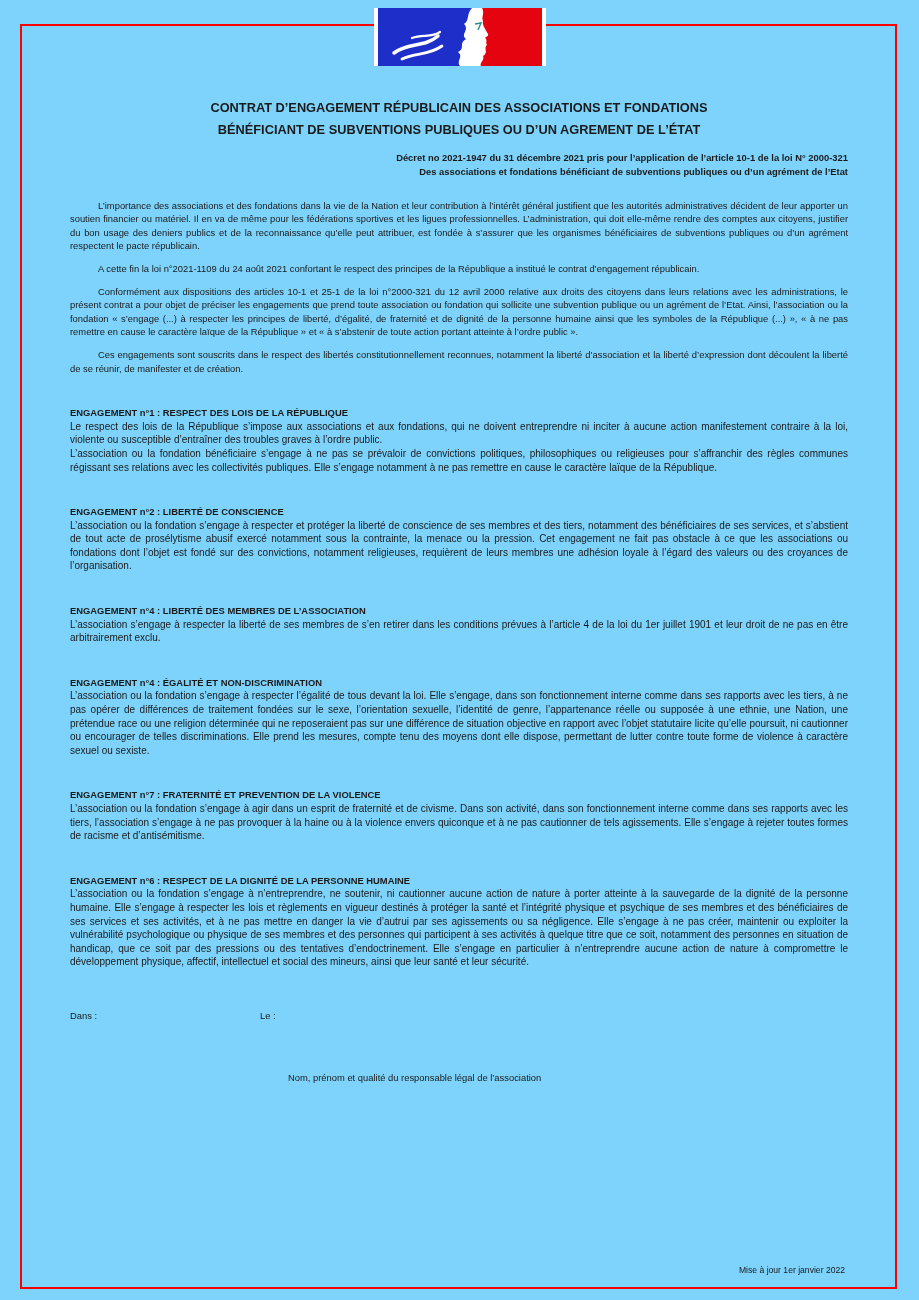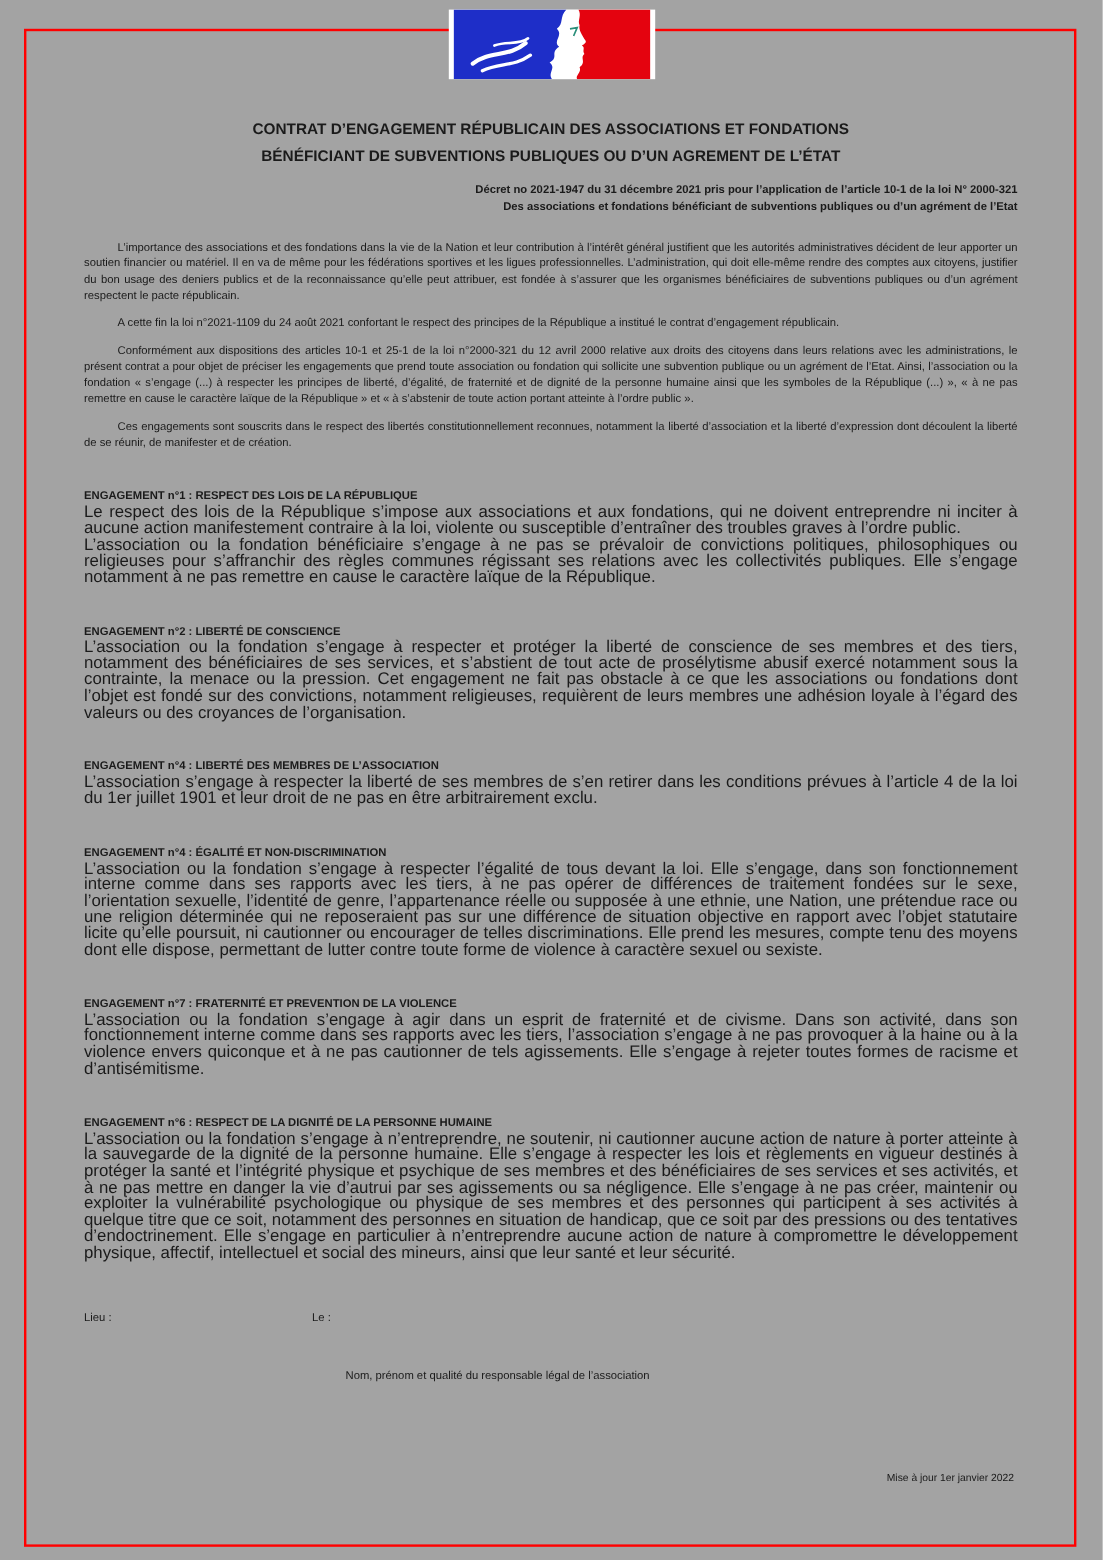--- a/index.html
+++ b/index.html
@@ -4,21 +4,21 @@
 <style>
   html, body {
     margin: 0;
     padding: 0;
     background: #ffffff;
   }
   .page {
     position: relative;
     width: 919px;
     height: 1300px;
-    background: #a3a3a3;
+    background: #7dd3fc;
     font-family: "Liberation Sans", sans-serif;
     color: #1a1a1a;
     overflow: hidden;
   }
   .border-frame {
     position: absolute;
     left: 20px;
     top: 24px;
     width: 877px;
     height: 1265px;
@@ -70,42 +70,42 @@
   .engagement {
     margin-top: 31px;
   }
   .eng-heading {
     font-weight: bold;
     font-size: 9.4px;
     line-height: 13.6px;
   }
   .engagement p {
     margin: 0;
-    font-size: 14px;
+    font-size: 10px;
     line-height: 13.6px;
     text-align: justify;
   }
   .signature-row {
     margin-top: 40px;
     font-size: 9.4px;
     line-height: 13.6px;
   }
   .signature-row .lieu {
     display: inline-block;
     width: 190px;
   }
   .signatory {
-    margin-top: 35px;
+    margin-top: 48px;
     padding-left: 218px;
     font-size: 9.4px;
     line-height: 13.6px;
   }
   .footer {
     position: absolute;
-    top: 1225px;
+    top: 1264px;
     right: 74px;
     font-size: 8.6px;
     line-height: 12px;
     z-index: 1;
   }
 </style>
 </head>
 <body>
 
 <div class="page">
@@ -171,21 +171,21 @@
 
     <div class="engagement">
       <div class="eng-heading">ENGAGEMENT n°6 : RESPECT DE LA DIGNITÉ DE LA PERSONNE HUMAINE</div>
       <p>L’association ou la fondation s’engage à n’entreprendre, ne soutenir, ni cautionner aucune action de nature à porter atteinte à la sauvegarde de la dignité de la personne humaine. Elle s’engage à respecter les lois et règlements en vigueur destinés à protéger la santé et l’intégrité physique et psychique de ses membres et des bénéficiaires de ses services et ses activités, et à ne pas mettre en danger la vie d’autrui par ses agissements ou sa négligence. Elle s’engage à ne pas créer, maintenir ou exploiter la vulnérabilité psychologique ou physique de ses membres et des personnes qui participent à ses activités à quelque titre que ce soit, notamment des personnes en situation de handicap, que ce soit par des pressions ou des tentatives d’endoctrinement. Elle s’engage en particulier à n’entreprendre aucune action de nature à compromettre le développement physique, affectif, intellectuel et social des mineurs, ainsi que leur santé et leur sécurité.</p>
     </div>
 
     <div class="engagement">
     </div>
 
     <div class="signature-row">
-      <span class="lieu">Lieu :</span><span>Le :</span>
+      <span class="lieu">Dans :</span><span>Le :</span>
     </div>
 
     <div class="signatory">Nom, prénom et qualité du responsable légal de l’association</div>
 
   </div>
 
   <div class="footer">Mise à jour 1er janvier 2022</div>
 
 </div>
 

